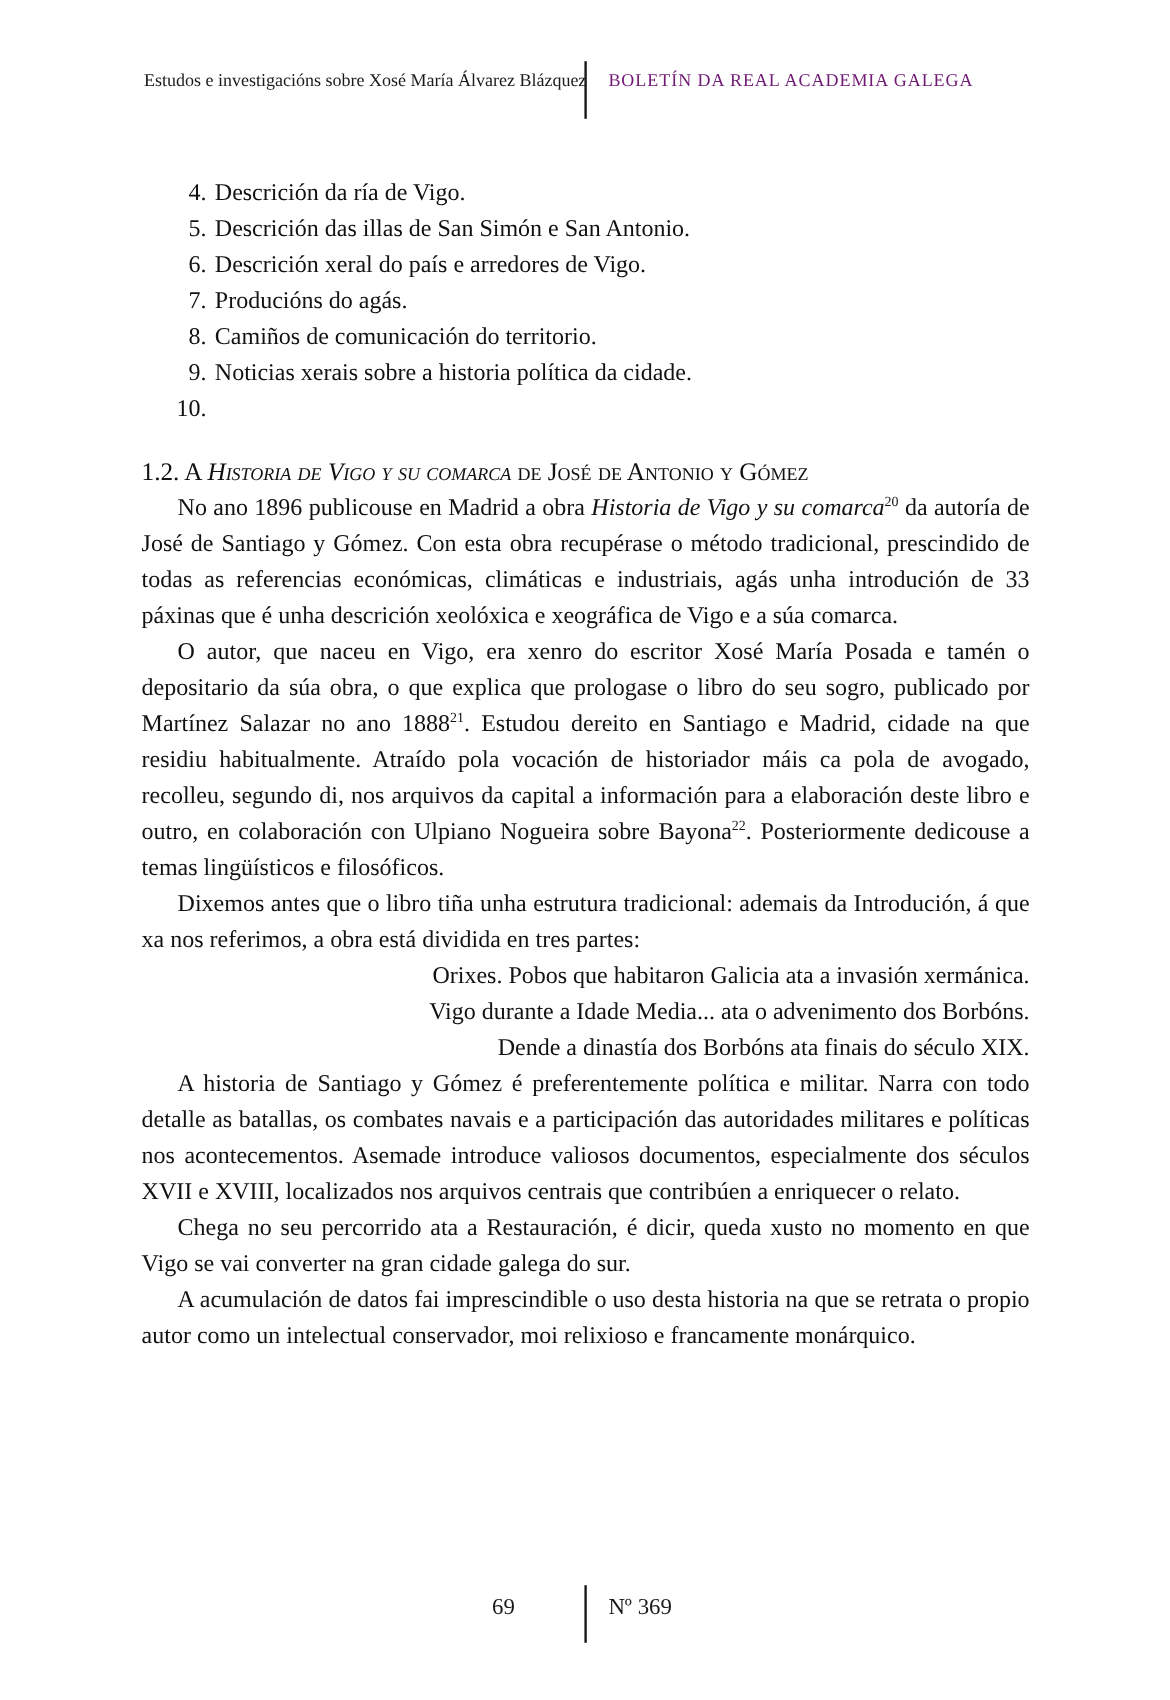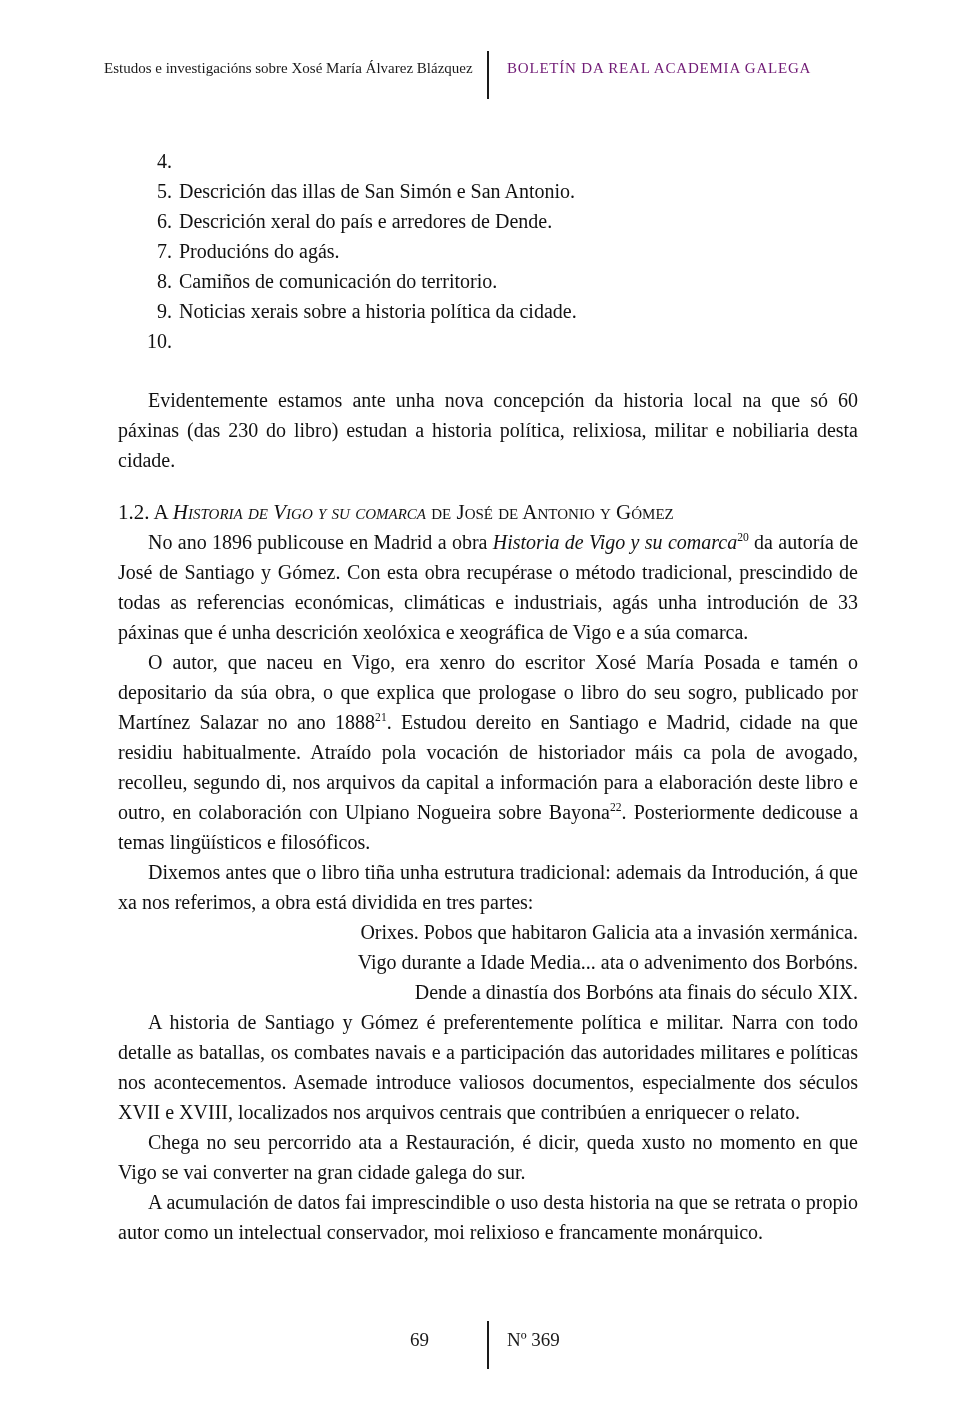--- a/index.html
+++ b/index.html
@@ -9,21 +9,21 @@
     height: 1417px;
     background: #ffffff;
     color: #1a1a1a;
     font-family: "Liberation Serif", "DejaVu Serif", serif;
     overflow: hidden;
   }
 
   
   .header-left {
     position: absolute;
-    left: 104px; top: 60px;
+    left: 120px; top: 60px;
     font-size: 15px;
     color: #1a1a1a;
     white-space: nowrap;
   }
   .header-divider {
     position: absolute;
     left: 487px; top: 51px;
     width: 2px; height: 48px;
     background: #1a1a1a;
   }
@@ -114,47 +114,47 @@
 
   <span class="header-left">Estudos e investigacións sobre Xosé María Álvarez Blázquez</span>
   <span class="header-divider"></span>
   <span class="header-right">BOLETÍN DA REAL ACADEMIA GALEGA</span>
 
   <main class="content">
 
     <div class="toc-list">
       <div class="list-item">
         <span class="num">4.</span>
+        <span class="item-text">Descrición da ría de Vigo.</span>
       </div>
       <div class="list-item">
         <span class="num">5.</span>
         <span class="item-text">Descrición das illas de San Simón e San Antonio.</span>
       </div>
       <div class="list-item">
         <span class="num">6.</span>
-        <span class="item-text">Descrición xeral do país e arredores de Dende.</span>
+        <span class="item-text">Descrición xeral do país e arredores de Vigo.</span>
       </div>
       <div class="list-item">
         <span class="num">7.</span>
         <span class="item-text">Producións do agás.</span>
       </div>
       <div class="list-item">
         <span class="num">8.</span>
         <span class="item-text">Camiños de comunicación do territorio.</span>
       </div>
       <div class="list-item">
         <span class="num">9.</span>
         <span class="item-text">Noticias xerais sobre a historia política da cidade.</span>
       </div>
       <div class="list-item">
         <span class="num">10.</span>
       </div>
     </div>
 
-    <p class="para gap-above">Evidentemente estamos ante unha nova concepción da historia local na que só 60 páxinas (das 230 do libro) estudan a historia política, relixiosa, militar e nobiliaria desta cidade.</p>
 
     <h2 class="section-heading"><span>1.2.</span> <span>A</span> <i class="work-title">Historia de Vigo y su comarca</i> <span>de José de Antonio y Gómez</span></h2>
 
     <p class="para"><span>No ano 1896 publicouse en Madrid a obra </span><span class="work-title-inline">Historia de Vigo y su comarca</span><sup>20</sup><span> da autoría de José de Santiago y Gómez. Con esta obra recupérase o método tradicional, prescindido de todas as referencias económicas, climáticas e industriais, agás unha introdución de 33 páxinas que é unha descrición xeolóxica e xeográfica de Vigo e a súa comarca.</span></p>
 
     <p class="para"><span>O autor, que naceu en Vigo, era xenro do escritor Xosé María Posada e tamén o depositario da súa obra, o que explica que prologase o libro do seu sogro, publicado por Martínez Salazar no ano 1888</span><sup>21</sup><span>. Estudou dereito en Santiago e Madrid, cidade na que residiu habitualmente. Atraído pola vocación de historiador máis ca pola de avogado, recolleu, segundo di, nos arquivos da capital a información para a elaboración deste libro e outro, en colaboración con Ulpiano Nogueira sobre Bayona</span><sup>22</sup><span>. Posteriormente dedicouse a temas lingüísticos e filosóficos.</span></p>
 
     <p class="para">Dixemos antes que o libro tiña unha estrutura tradicional: ademais da Introdución, á que xa nos referimos, a obra está dividida en tres partes:</p>
 
     <p class="part-line">Orixes. Pobos que habitaron Galicia ata a invasión xermánica.</p>

